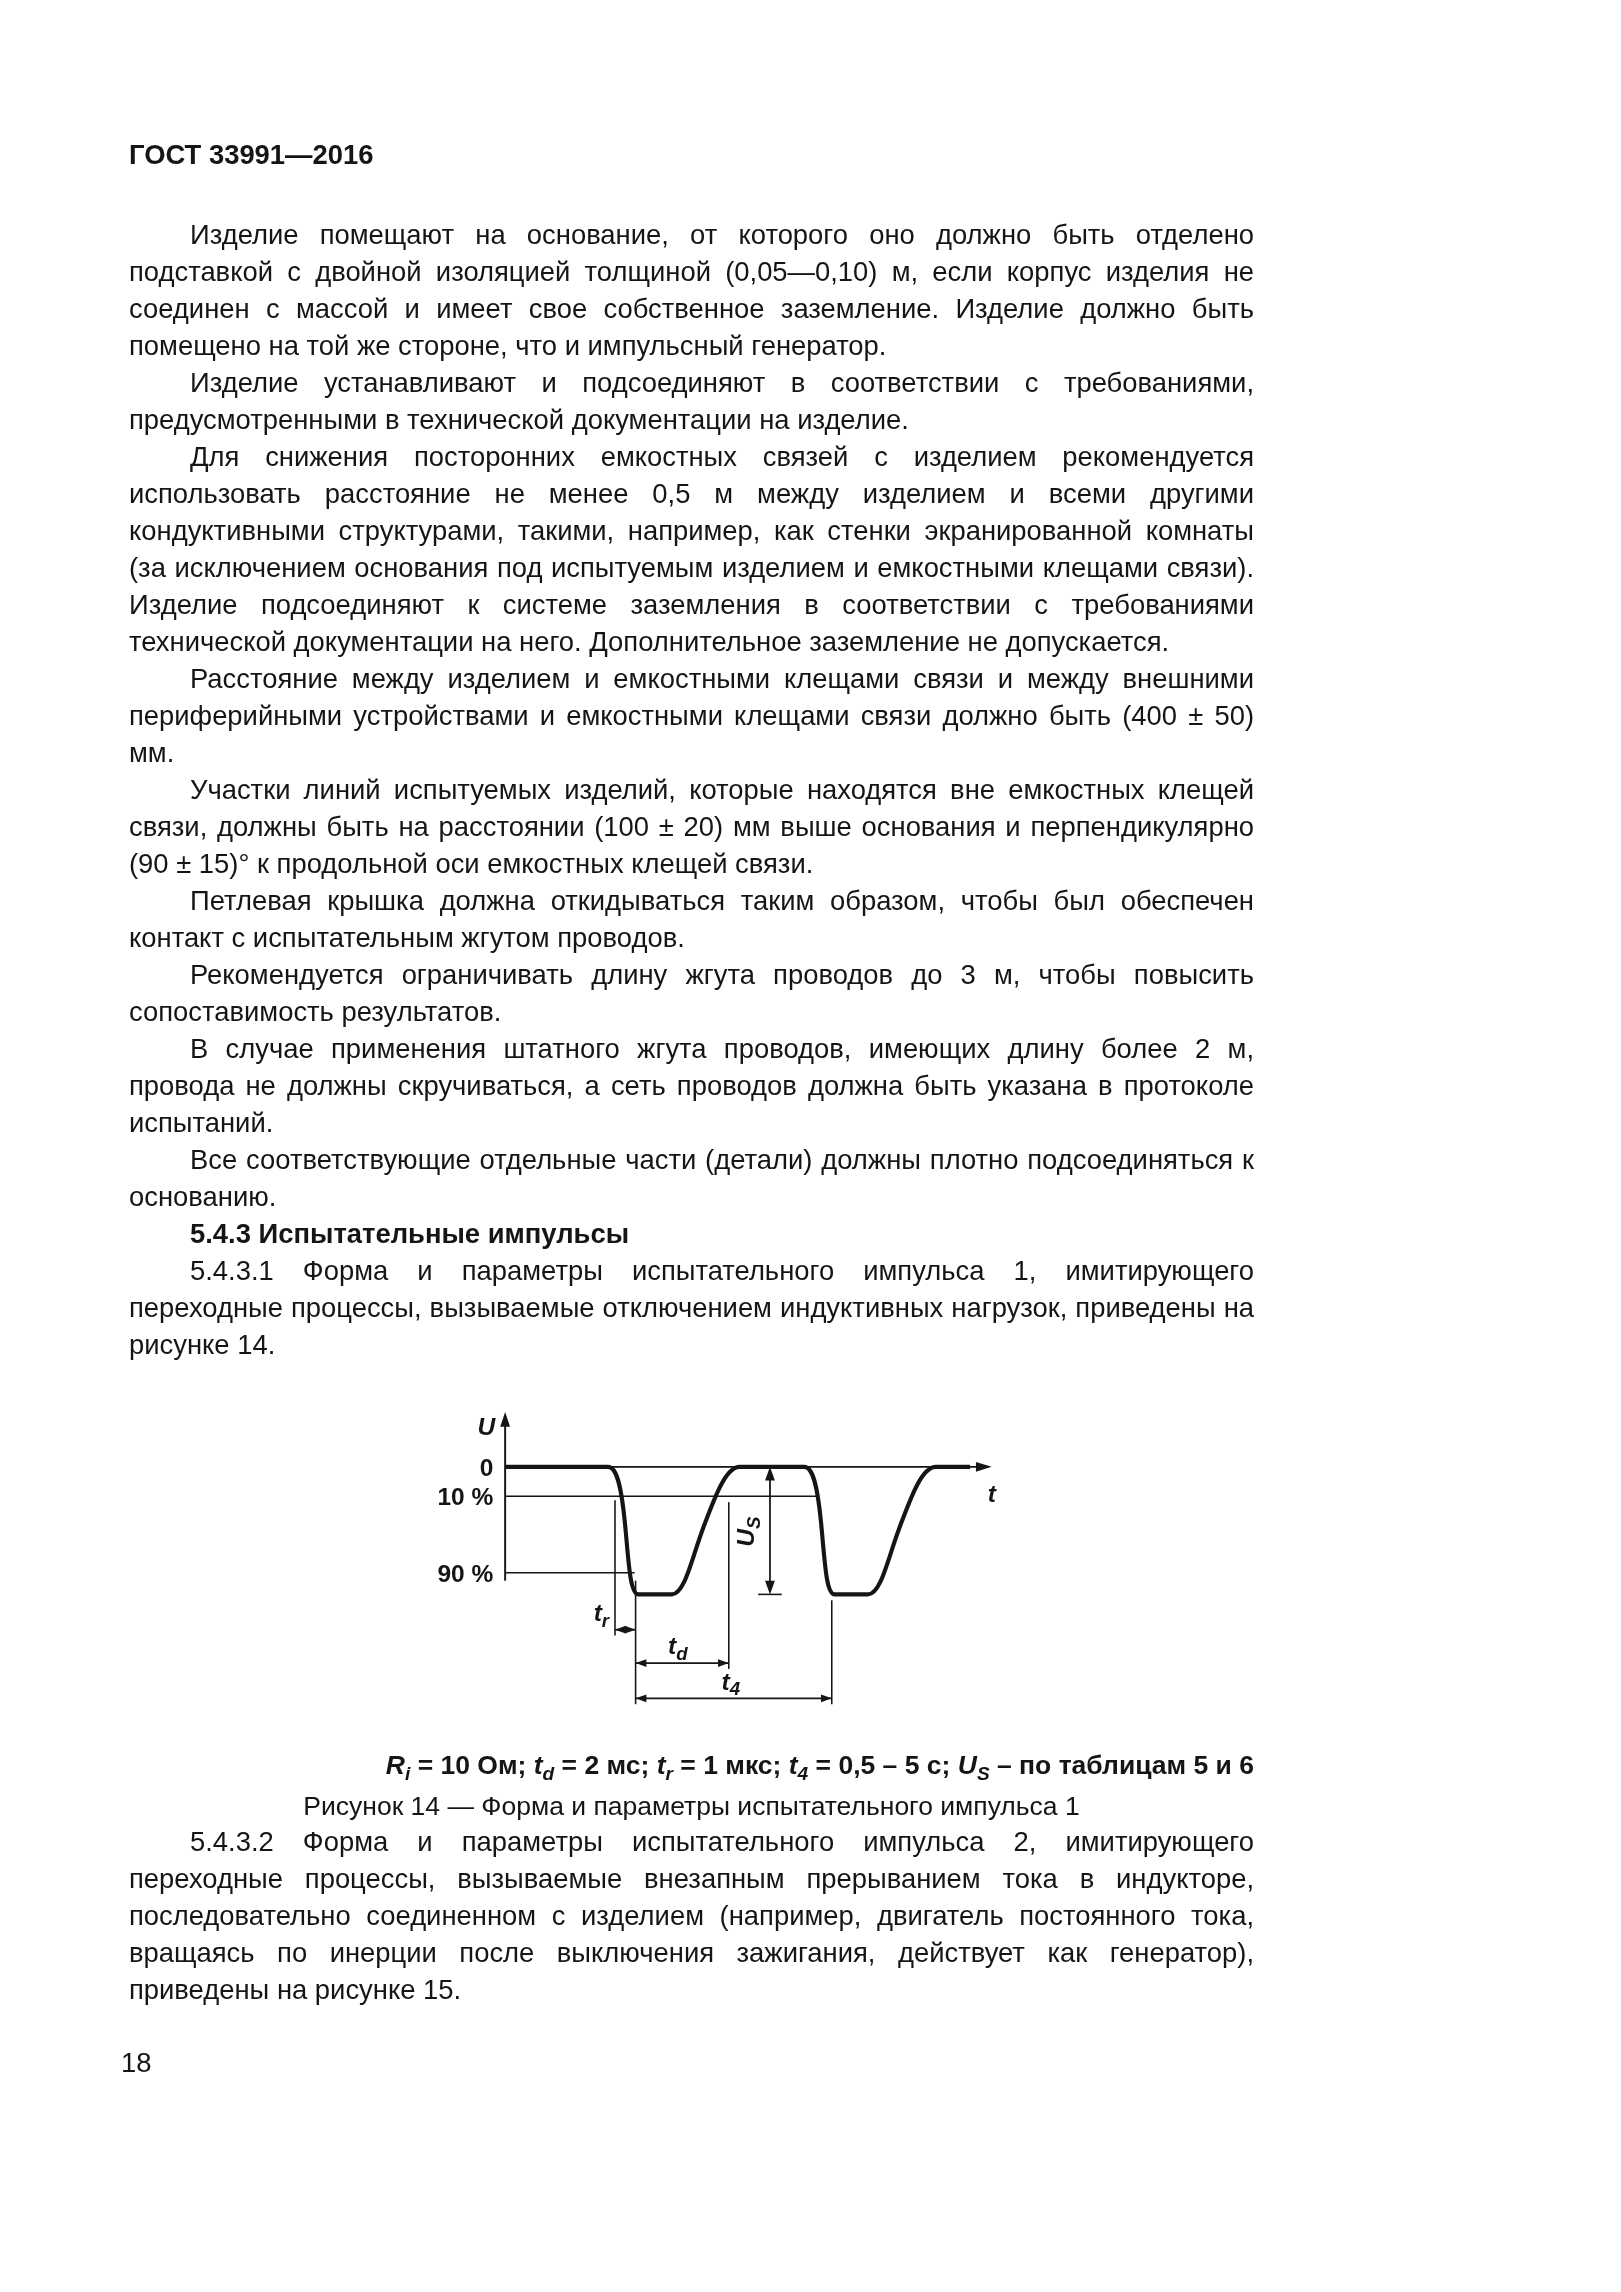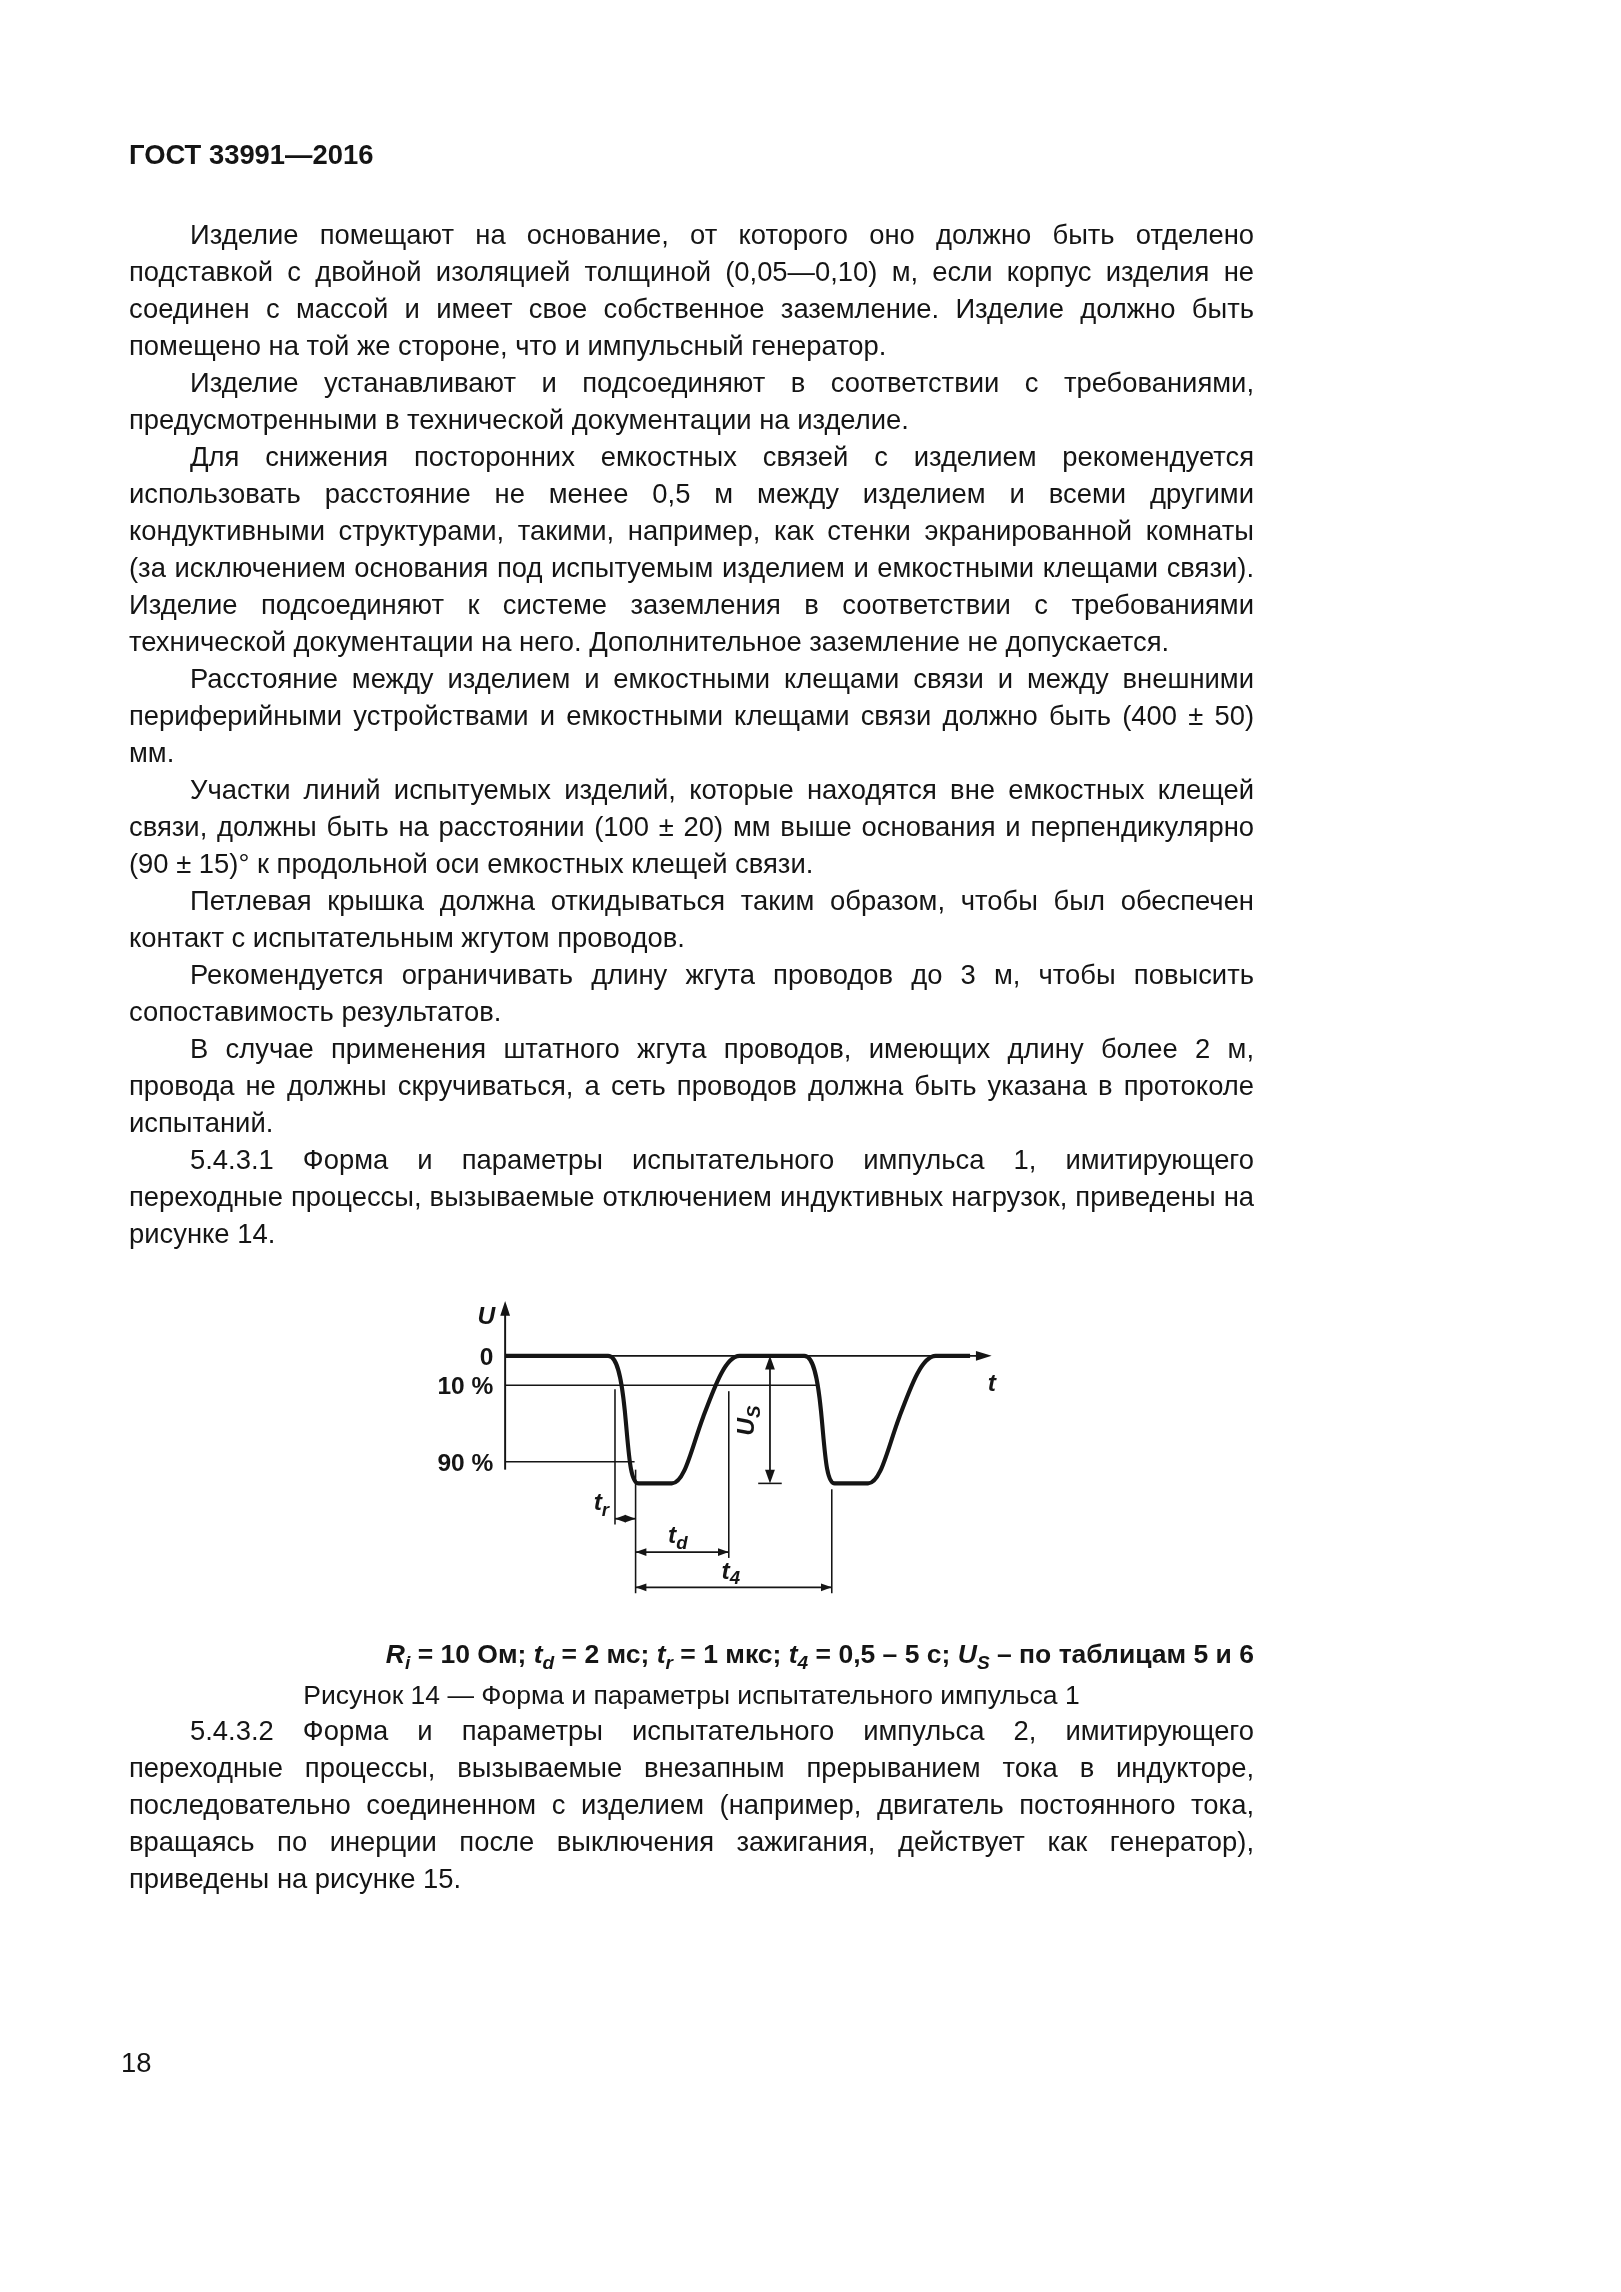--- a/index.html
+++ b/index.html
@@ -89,21 +89,23 @@
   <div class="doc-header">ГОСТ 33991—2016</div>
 
   <p class="body">Изделие помещают на основание, от которого оно должно быть отделено подставкой с двойной изоляцией толщиной (0,05—0,10) м, если корпус изделия не соединен с массой и имеет свое собственное заземление. Изделие должно быть помещено на той же стороне, что и импульсный генератор.</p>
   <p class="body">Изделие устанавливают и подсоединяют в соответствии с требованиями, предусмотренными в технической документации на изделие.</p>
   <p class="body">Для снижения посторонних емкостных связей с изделием рекомендуется использовать расстояние не менее 0,5 м между изделием и всеми другими кондуктивными структурами, такими, например, как стенки экранированной комнаты (за исключением основания под испытуемым изделием и емкостными клещами связи). Изделие подсоединяют к системе заземления в соответствии с требованиями технической документации на него. Дополнительное заземление не допускается.</p>
   <p class="body">Расстояние между изделием и емкостными клещами связи и между внешними периферийными устройствами и емкостными клещами связи должно быть (400 ± 50) мм.</p>
   <p class="body">Участки линий испытуемых изделий, которые находятся вне емкостных клещей связи, должны быть на расстоянии (100 ± 20) мм выше основания и перпендикулярно (90 ± 15)° к продольной оси емкостных клещей связи.</p>
   <p class="body">Петлевая крышка должна откидываться таким образом, чтобы был обеспечен контакт с испытательным жгутом проводов.</p>
   <p class="body">Рекомендуется ограничивать длину жгута проводов до 3 м, чтобы повысить сопоставимость результатов.</p>
   <p class="body">В случае применения штатного жгута проводов, имеющих длину более 2 м, провода не должны скручиваться, а сеть проводов должна быть указана в протоколе испытаний.</p>
+  <p class="body">Все соответствующие отдельные части (детали) должны плотно подсоединяться к основанию.</p>
 
+  <p class="heading">5.4.3 Испытательные импульсы</p>
 
   <p class="body">5.4.3.1 Форма и параметры испытательного импульса 1, имитирующего переходные процессы, вызываемые отключением индуктивных нагрузок, приведены на рисунке 14.</p>
 
   <div class="figure-block">
 
     <svg width="667" height="314" viewBox="0 0 680 320" aria-hidden="true">
 
       <g>
         <line class="axis-line" x1="150" y1="16" x2="150" y2="178"></line>
         <path class="arrow-head" d="M150,6 L145,21 L155,21 Z"></path>

